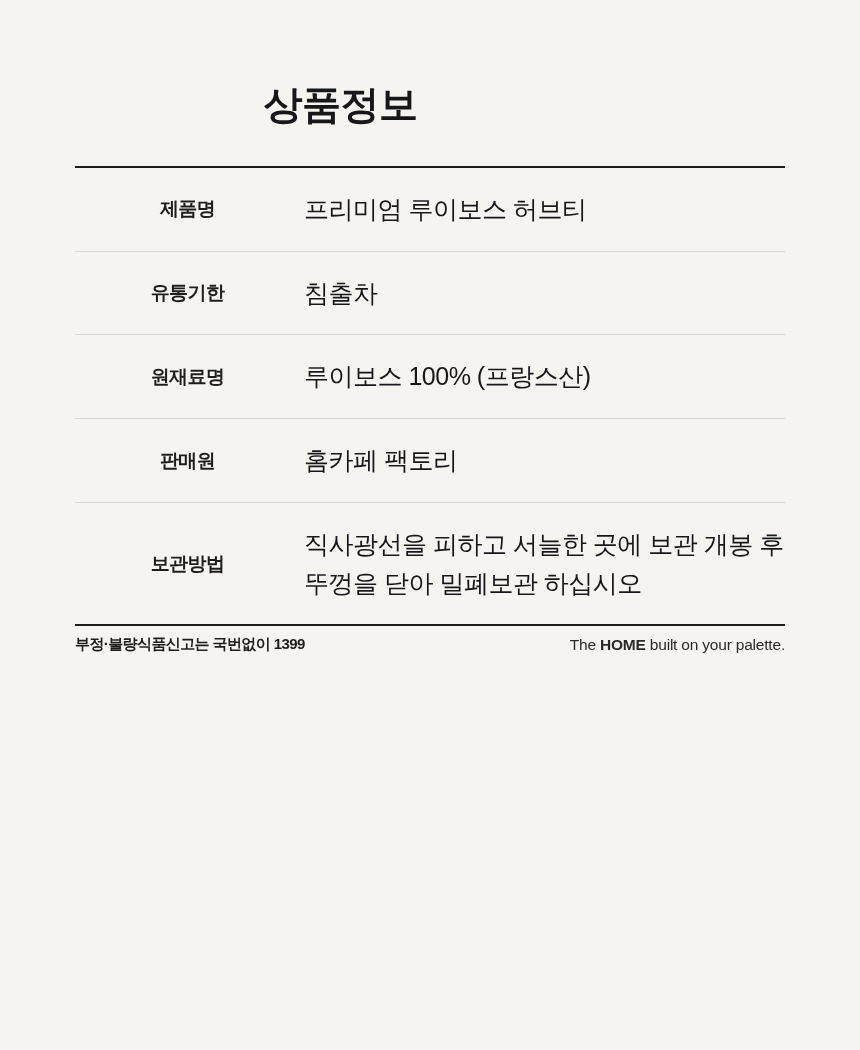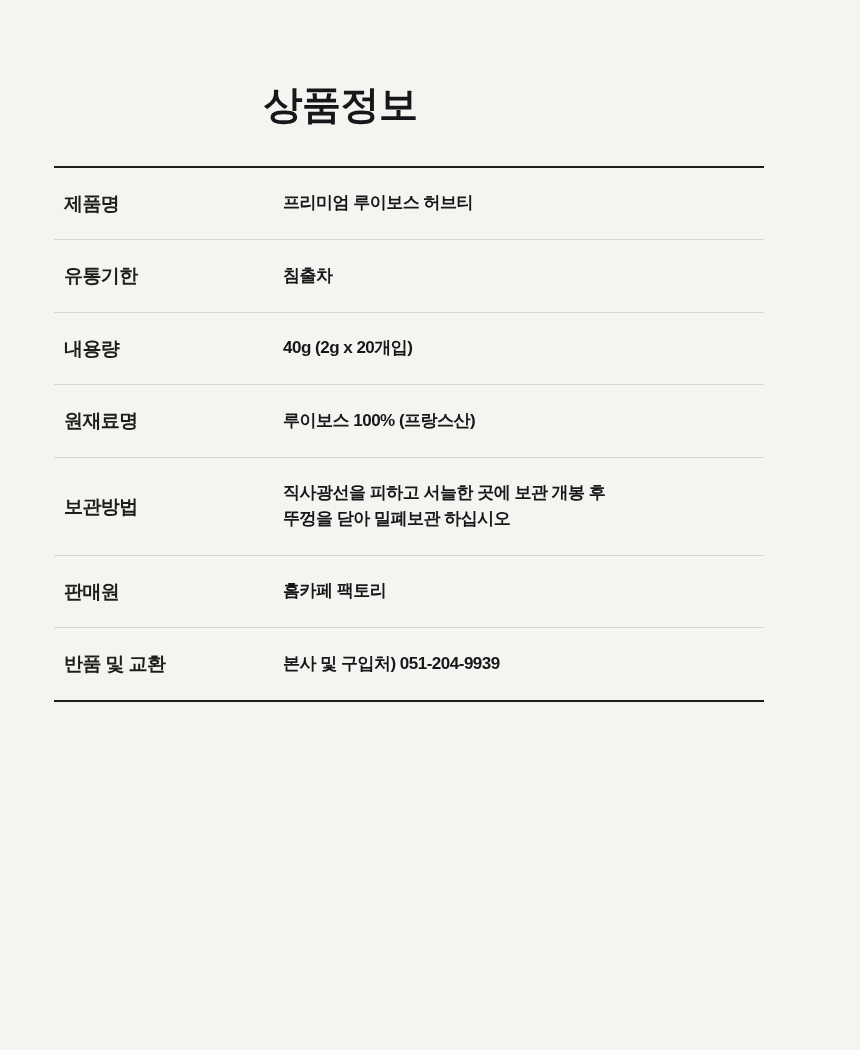--- a/index.html
+++ b/index.html
@@ -12,21 +12,21 @@
     background: #f5f4f1;
     font-family: "Liberation Sans", "DejaVu Sans", sans-serif;
     color: #1d1d1b;
     -webkit-font-smoothing: antialiased;
   }
   .page {
     position: relative;
     width: 681px;
     height: 1050px;
     box-sizing: border-box;
-    padding: 0 54px;
+    padding: 0 75px;
   }
   .title {
     text-align: center;
     font-size: 39px;
     font-weight: bold;
     letter-spacing: -0.5px;
     padding-top: 82px;
     padding-bottom: 0;
     line-height: 1.2;
     color: #17171a;
@@ -40,30 +40,31 @@
   }
   .spec-table tr.row + tr.row td {
     border-top: 1px solid #d9d7d2;
   }
   .spec-table td {
     padding: 0;
     vertical-align: middle;
   }
   td.label {
     width: 205px;
+    text-align: center;
     font-size: 19px;
     font-weight: bold;
     letter-spacing: -0.6px;
     color: #1d1d1b;
     line-height: 1.45;
     padding: 22px 10px;
   }
   td.value {
-    font-size: 17px;
-    font-weight: bold;
+    font-size: 25px;
+    font-weight: normal;
     letter-spacing: -0.5px;
     color: #17171a;
     line-height: 1.55;
     padding: 22px 0 22px 4px;
   }
   td.value .line {
     display: block;
     white-space: pre;
   }
   .footer {
@@ -104,47 +105,39 @@
           <span class="line">프리미엄 루이보스 허브티</span>
         </td>
       </tr>
       <tr class="row">
         <td class="label">유통기한</td>
         <td class="value">
           <span class="line">침출차</span>
         </td>
       </tr>
       <tr class="row">
-        <td class="label">내용량</td>
+        <td class="label">원재료명</td>
         <td class="value">
-          <span class="line">40g (2g x 20개입)</span>
+          <span class="line">루이보스 100% (프랑스산)</span>
         </td>
       </tr>
       <tr class="row">
-        <td class="label">원재료명</td>
+        <td class="label">판매원</td>
         <td class="value">
-          <span class="line">루이보스 100% (프랑스산)</span>
+          <span class="line">홈카페 팩토리</span>
         </td>
       </tr>
       <tr class="row">
         <td class="label">보관방법</td>
         <td class="value">
           <span class="line">직사광선을 피하고 서늘한 곳에 보관 개봉 후</span>
           <span class="line">뚜껑을 닫아 밀폐보관 하십시오</span>
         </td>
       </tr>
-      <tr class="row">
-        <td class="label">판매원</td>
-        <td class="value">
-          <span class="line">홈카페 팩토리</span>
-        </td>
-      </tr>
-      <tr class="row">
-        <td class="label">반품 및 교환</td>
-        <td class="value">
-          <span class="line">본사 및 구입처) 051-204-9939</span>
-        </td>
-      </tr>
     </tbody>
   </table>
 
+  <div class="footer">
+    <div class="footer-left">부정·불량식품신고는 국번없이 1399</div>
+    <div class="footer-right"><span>The </span><span class="bold">HOME</span><span> built on your palette.</span></div>
+  </div>
 
 </div>
 
 </body></html>

